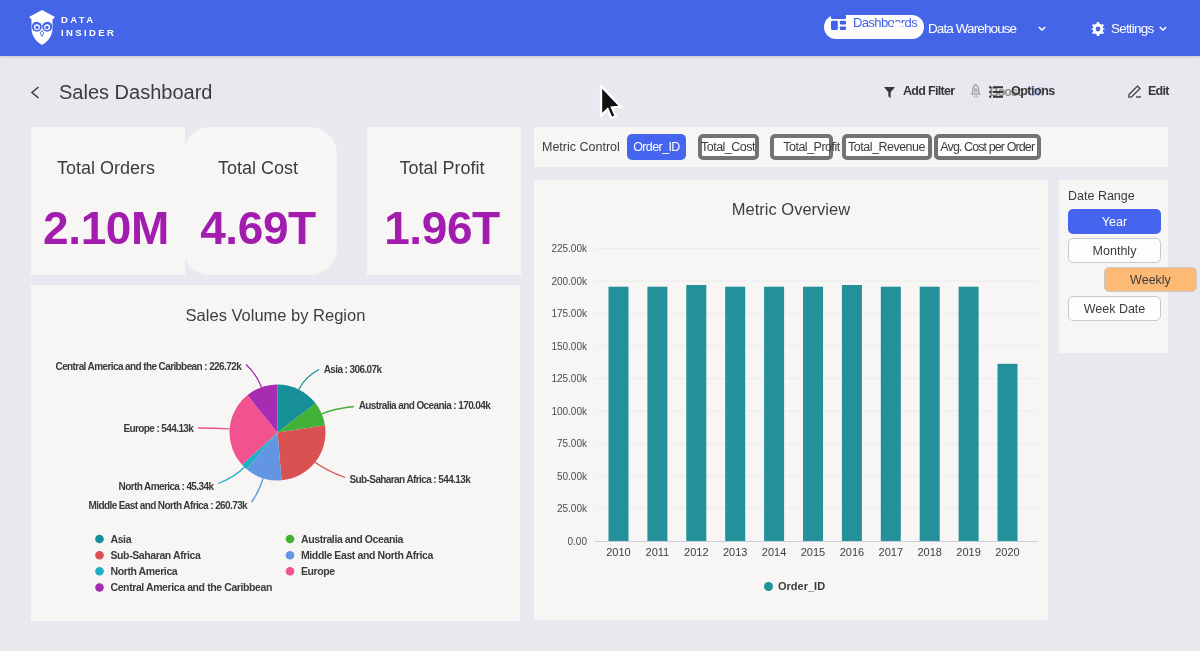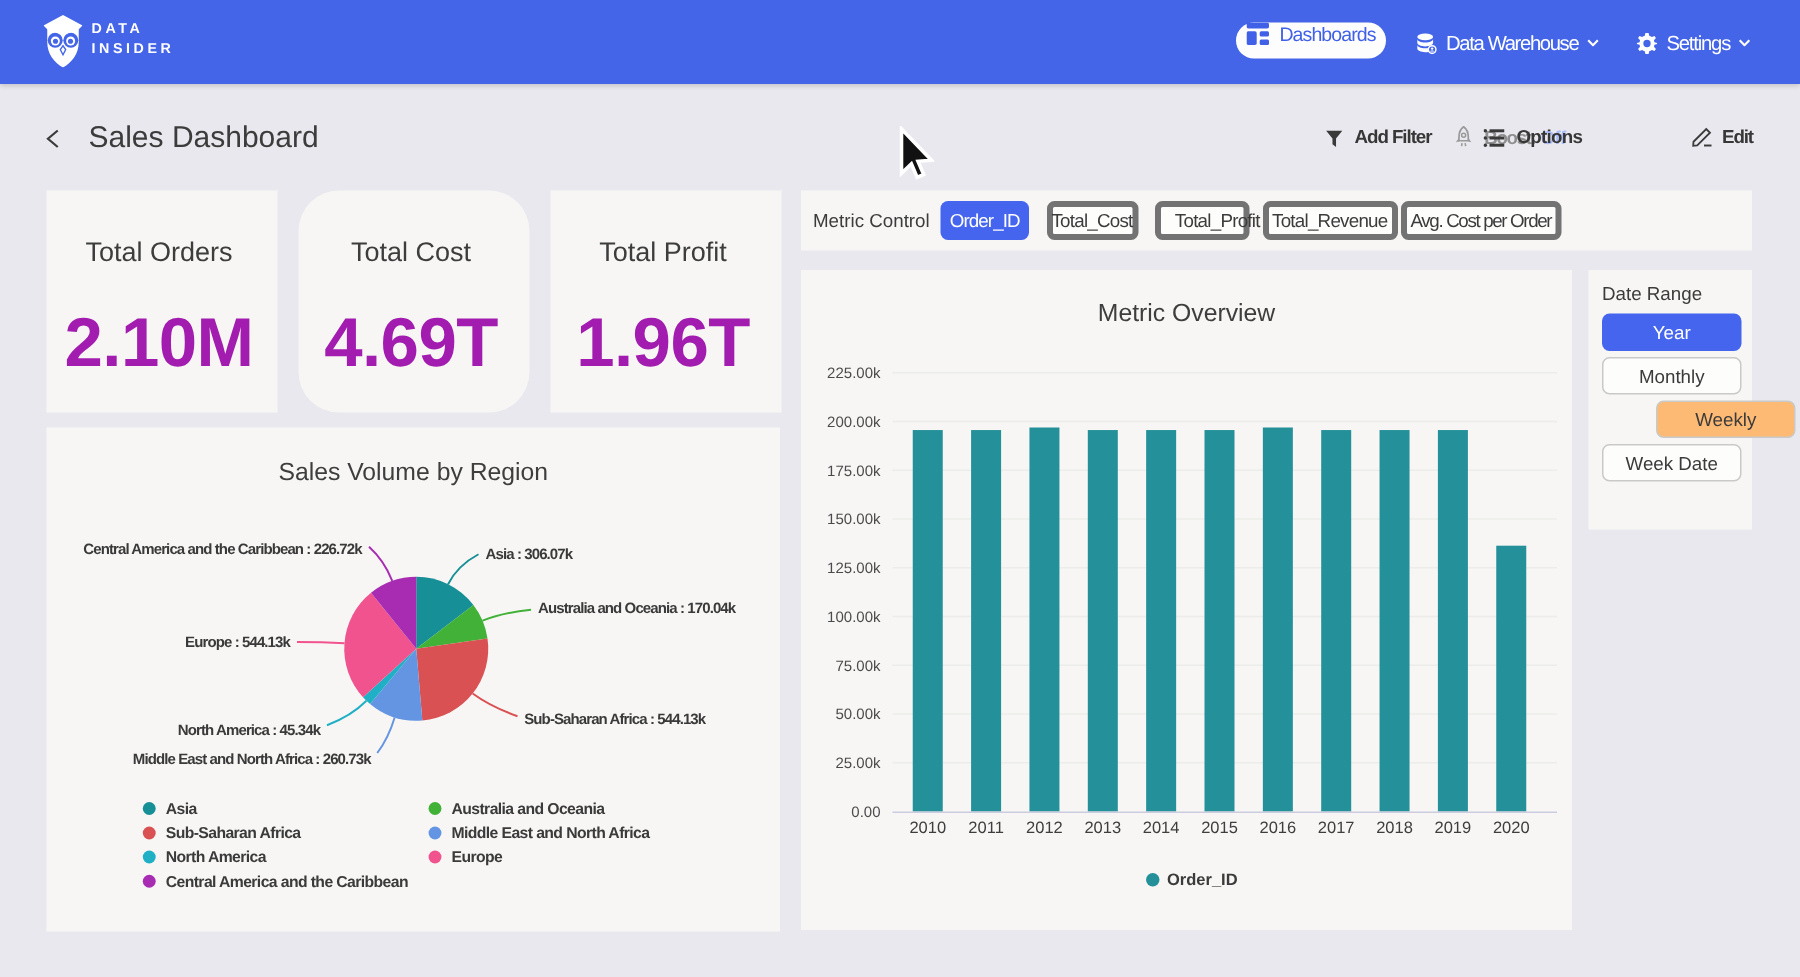--- a/index.html
+++ b/index.html
@@ -41,21 +41,21 @@
   <div id="btn-dash">
     <svg width="15" height="15" viewBox="0 0 15 15" style="margin-right:7px">
       <rect x="0" y="0" width="15" height="4" rx="1.2" fill="#4160e8"></rect>
       <rect x="0" y="5.8" width="6.8" height="9.2" rx="1.2" fill="#4160e8"></rect>
       <rect x="8.8" y="5.8" width="6.2" height="3.6" rx="1" fill="#4160e8"></rect>
       <rect x="8.8" y="11.4" width="6.2" height="3.6" rx="1" fill="#4160e8"></rect>
     </svg>
     <span style="letter-spacing:-0.6px">Dashboards</span>
   </div>
 
-  <div class="navitem" style="left:944px;top:21px;">
+  <div class="navitem" style="left:892px;top:21px;gap:16px;">
     <svg width="14" height="14" viewBox="0 0 16 16" style="margin-right:6px">
       <ellipse cx="7" cy="3" rx="6" ry="2.6" fill="#fff"></ellipse>
       <path d="M1 4.5 C1 6 3.7 7.2 7 7.2 C10.3 7.2 13 6 13 4.5 L13 7.5 C13 9 10.3 10.2 7 10.2 C3.7 10.2 1 9 1 7.5 Z" fill="#fff"></path>
       <path d="M1 9 C1 10.5 3.7 11.7 7 11.7 C8 11.7 9 11.6 9.8 11.4 L9.8 14.2 C9 14.5 8 14.6 7 14.6 C3.7 14.6 1 13.4 1 11.9 Z" fill="#fff"></path>
       <circle cx="12.3" cy="12.6" r="2.9" fill="none" stroke="#fff" stroke-width="1.1"></circle>
       <circle cx="12.3" cy="11.9" r="0.9" fill="#fff"></circle>
       <path d="M10.6 14 C11 13.2 13.6 13.2 14 14" fill="#fff"></path>
     </svg>
     <span style="letter-spacing:-0.9px">Data Warehouse</span>
     <svg width="8" height="5" viewBox="0 0 10 6" style="margin-left:6px">
@@ -110,21 +110,21 @@
     <path d="M1 10.5 L9.5 2 L12 4.5 L3.5 13 L0.8 13.2 Z" fill="none" stroke="#3a3a3a" stroke-width="1.2"></path>
     <path d="M8 13 L13 13" stroke="#3a3a3a" stroke-width="1.3"></path>
   </svg>
   <span style="letter-spacing:-0.75px">Edit</span>
 </div>
 
 <div class="card" style="left:31px;">
     <div class="ct">Total Orders</div>
     <div class="cv">2.10M</div>
   </div>
-<div class="card" style="left:199px;border-radius:27px;">
+<div class="card" style="left:183px;border-radius:27px;">
     <div class="ct">Total Cost</div>
     <div class="cv">4.69T</div>
   </div>
 <div class="card" style="left:367px;">
     <div class="ct">Total Profit</div>
     <div class="cv">1.96T</div>
   </div>
 
 <div class="panel" style="left:31px;top:285px;width:489px;height:336px;"></div>
 <div class="abs" style="left:31px;top:306px;width:489px;text-align:center;font-size:16.5px;color:#3e3e3e;">Sales Volume by Region</div>

